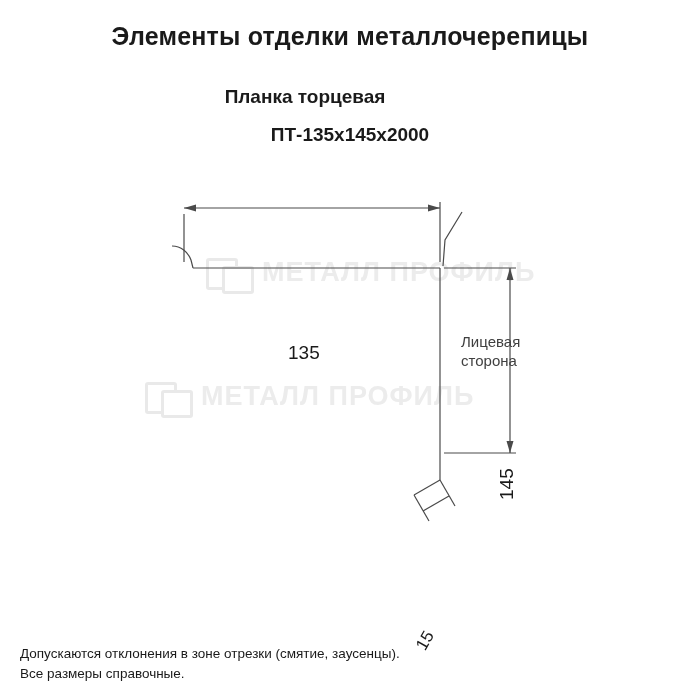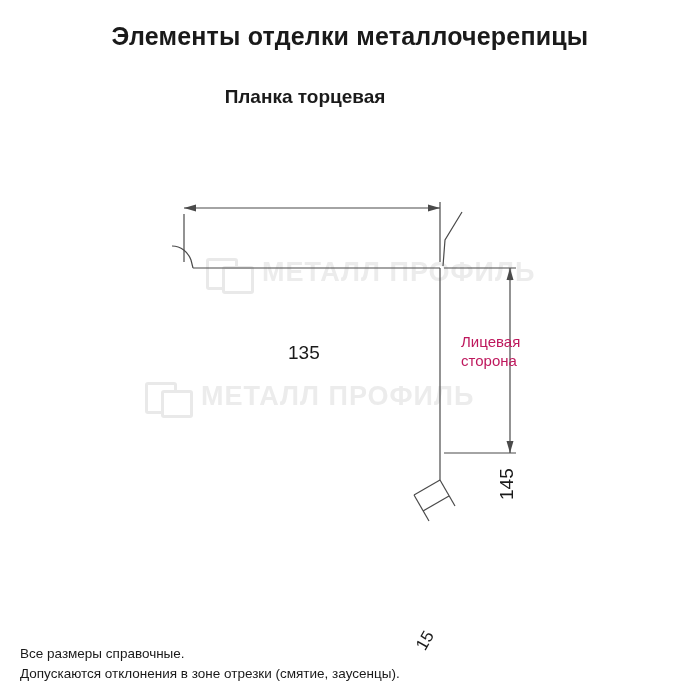--- a/index.html
+++ b/index.html
@@ -123,41 +123,42 @@
     transform: rotate(-60deg);
     transform-origin: left top;
     font-size: 17px;
   }
   .label-face {
     position: absolute;
     left: 461px;
     top: 182px;
     font-size: 15px;
     line-height: 19px;
-    color: #be185d;
+    color: #404040;
     white-space: pre-line;
   }
 
   
   .footnotes {
     position: absolute;
     left: 20px;
     bottom: 16px;
     font-size: 13.5px;
     line-height: 20px;
     color: #1a1a1a;
   }
 </style>
 </head>
 <body>
 
 <div class="sheet">
 
   <div class="title-main">Элементы отделки металлочерепицы</div>
   <div class="title-sub">Планка торцевая</div>
+  <div class="title-code">ПТ-135х145х2000</div>
 
   <div class="watermark wm1">
     <div class="wm-mark"></div>
     <div class="wm-text">МЕТАЛЛ ПРОФИЛЬ</div>
   </div>
   <div class="watermark wm2">
     <div class="wm-mark"></div>
     <div class="wm-text">МЕТАЛЛ ПРОФИЛЬ</div>
   </div>
 
@@ -191,17 +192,17 @@
     </svg>
 
     <div class="dim-text dim-135">135</div>
     <div class="dim-text dim-145">145</div>
     <div class="dim-text dim-15">15</div>
     <div class="label-face">Лицевая
 сторона</div>
   </div>
 
   <div class="footnotes">
+    <div>Допускаются отклонения в зоне отрезки (смятие, заусенцы).</div>
     <div>Все размеры справочные.</div>
-    <div>Допускаются отклонения в зоне отрезки (смятие, заусенцы).</div>
   </div>
 
 </div>
 
 </body></html>

